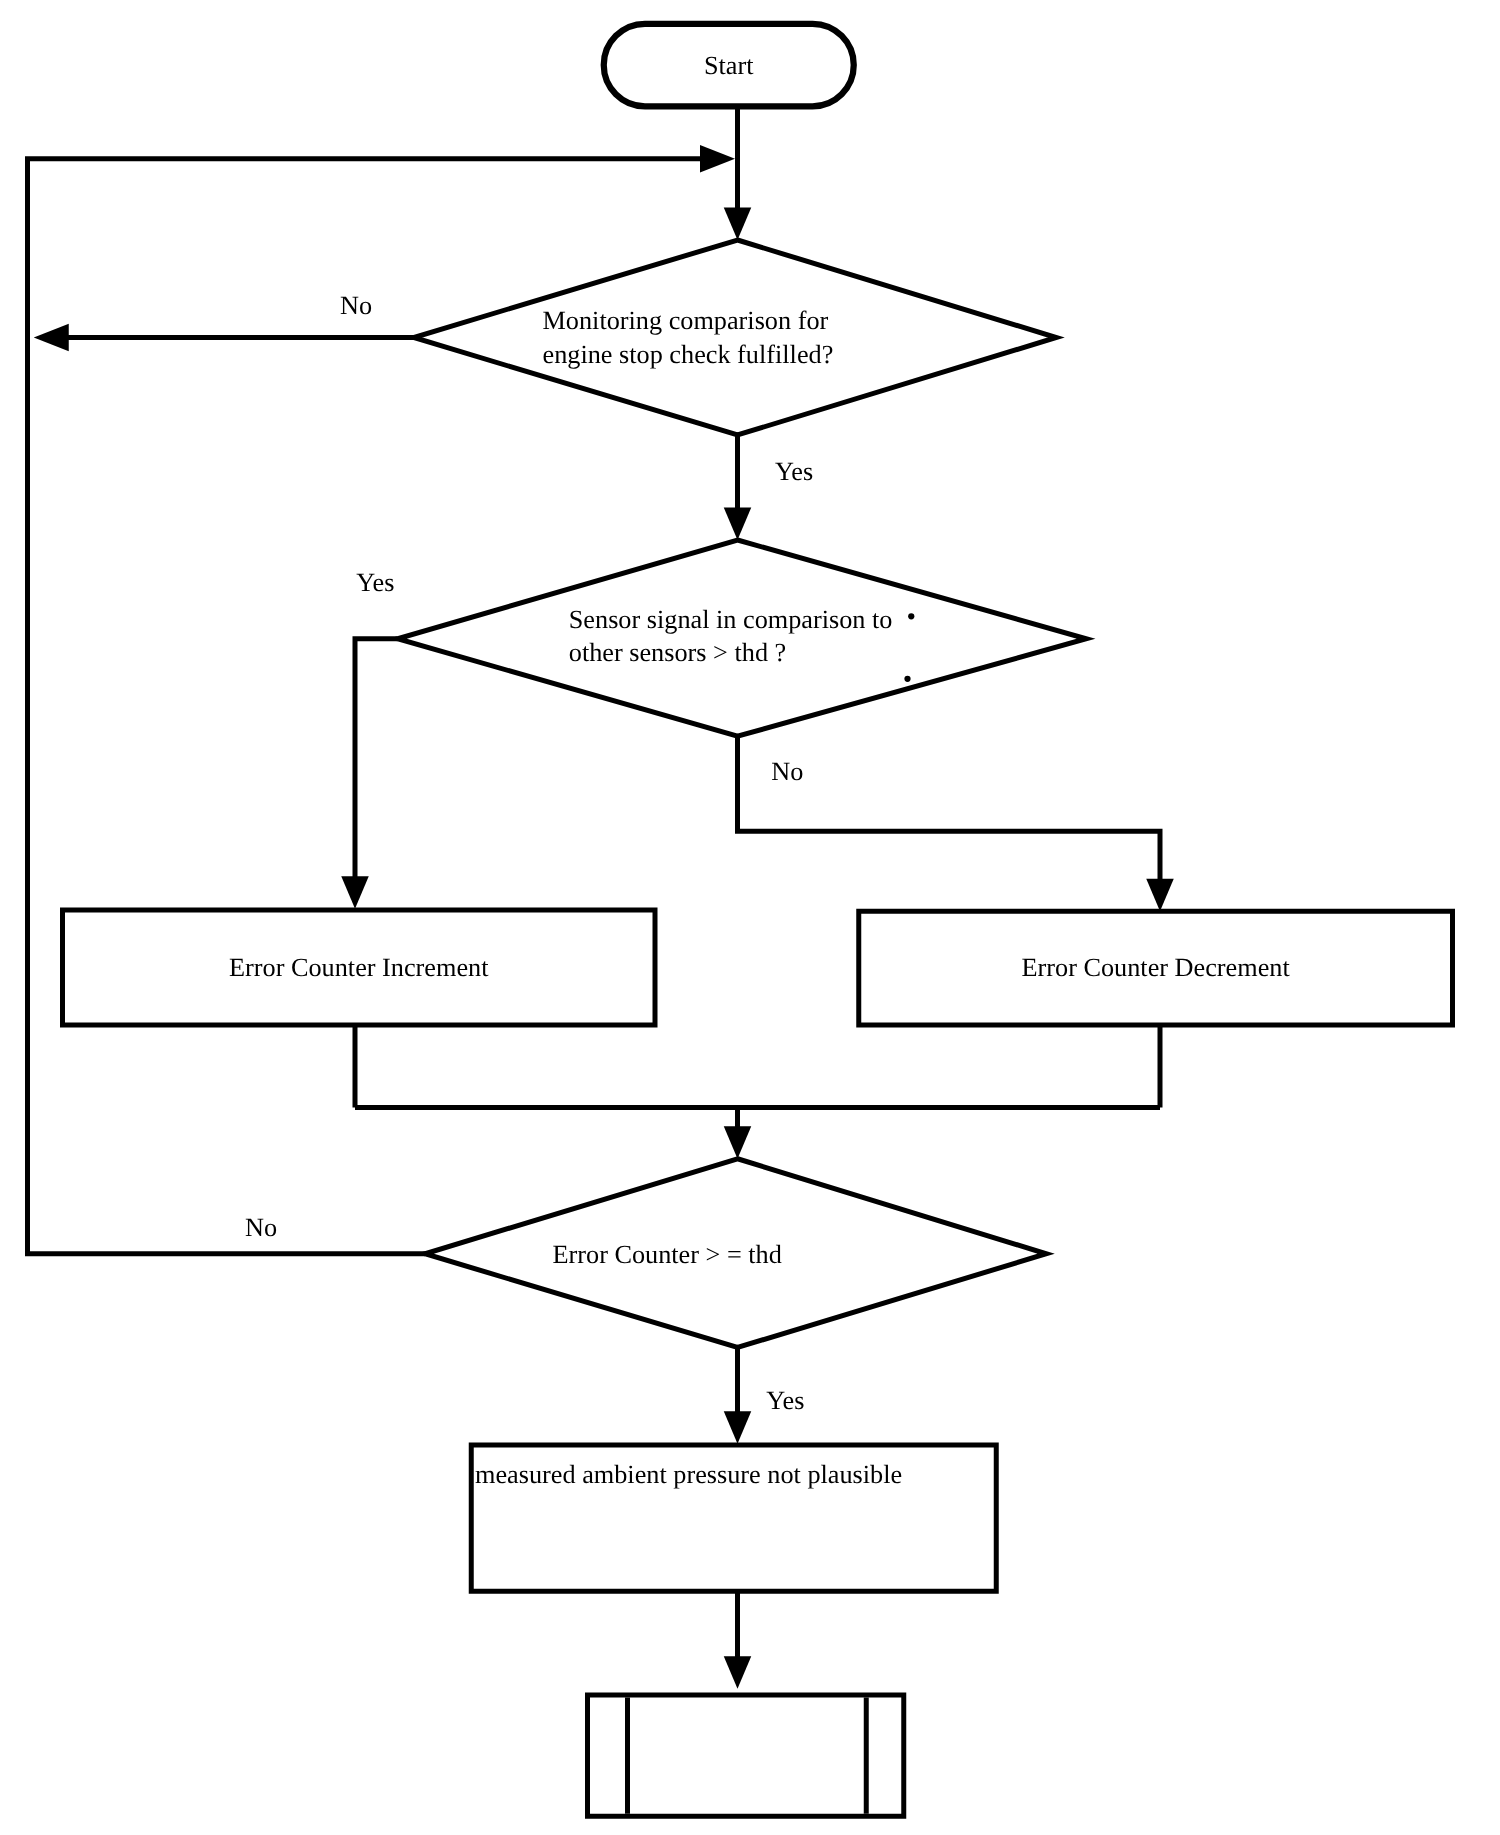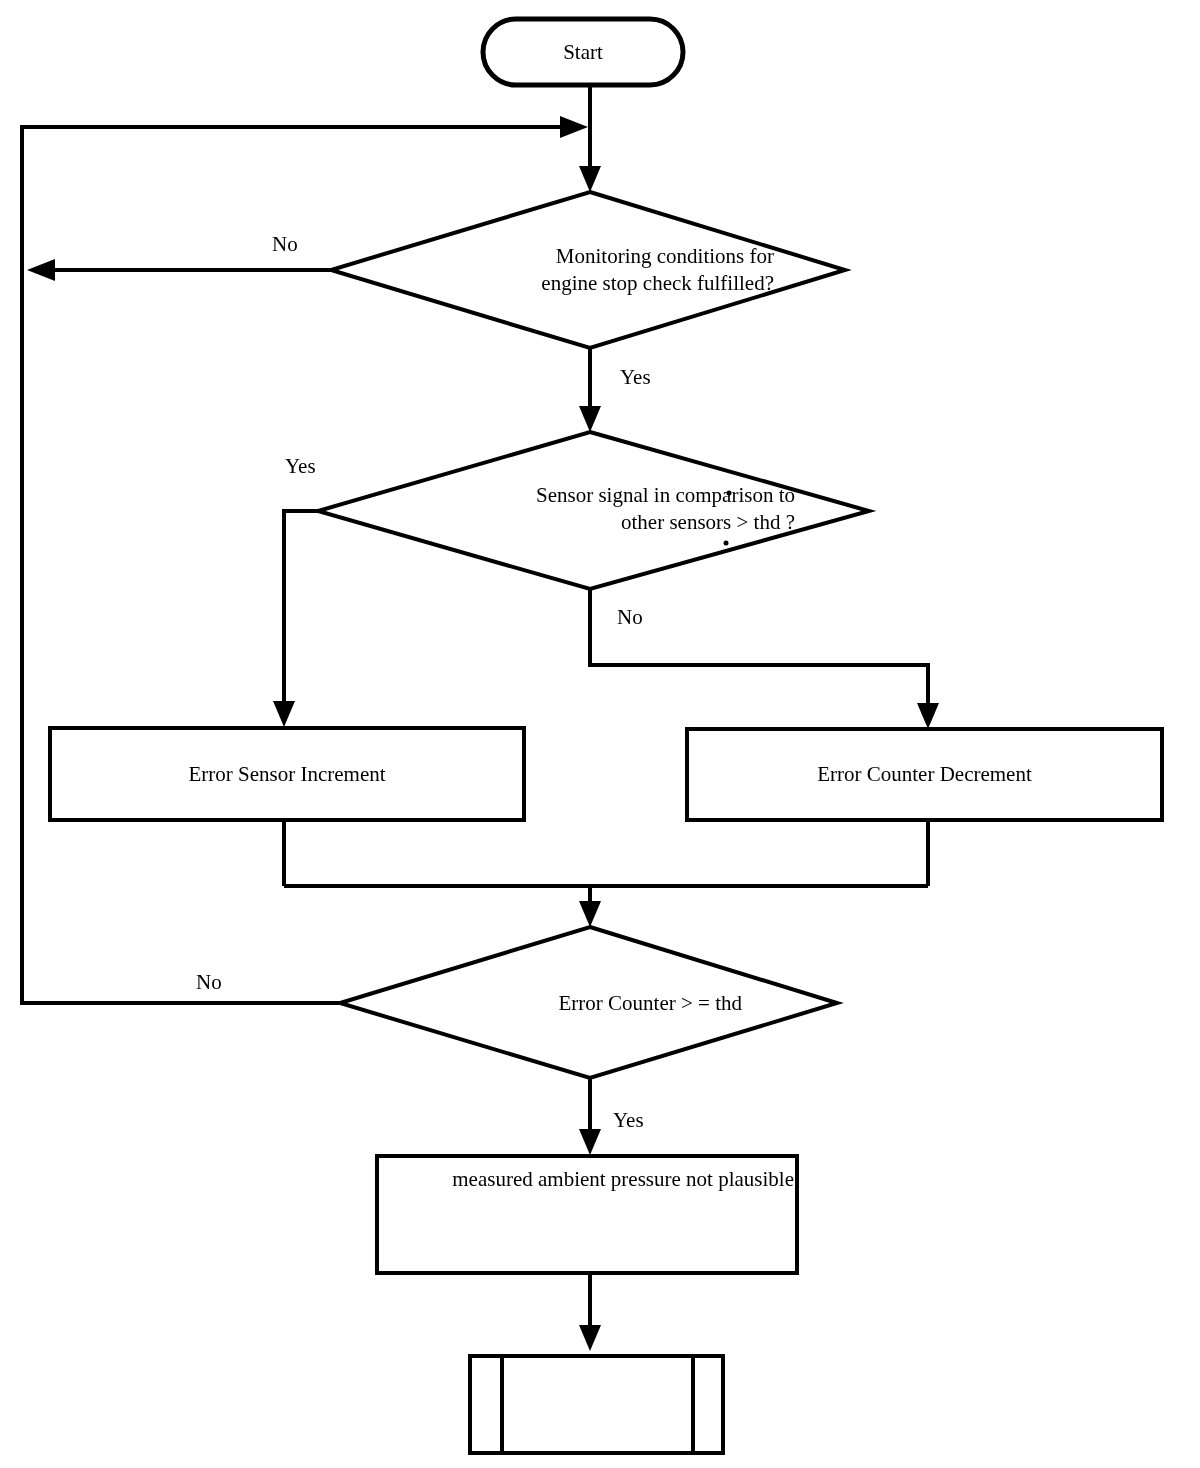--- a/index.html
+++ b/index.html
@@ -12,21 +12,20 @@
     color: #000000;
     padding-left: 47px;
   }
   #flowchart-svg { position: absolute; left: 0; top: 0; }
   .lbl {
     position: absolute;
     font-size: 21px;
     line-height: 27px;
     color: #000000;
     white-space: pre-line;
-    text-align: right;
   }
   .lbl-center {
     display: flex;
     align-items: center;
     justify-content: center;
     text-align: center;
   }
   .edge-lbl { line-height: 22px; }
 </style>
 </head>
@@ -79,29 +78,29 @@
     <rect x="470" y="1356" width="253" height="97" fill="#ffffff" stroke-width="4"></rect>
     <path d="M502 1358 V1451" stroke-width="4"></path>
     <path d="M693 1358 V1451" stroke-width="4"></path>
 
     <circle cx="729" cy="493" r="2.5" fill="#000000" stroke="none"></circle>
     <circle cx="726" cy="543" r="2.5" fill="#000000" stroke="none"></circle>
   </svg>
 
   <div class="lbl lbl-center" style="left:483px; top:19px; width:200px; height:66px;">Start</div>
 
-  <div class="lbl" style="left:434px; top:243px; width:340px;">Monitoring  conditions for
+  <div class="lbl" style="left:434px; top:243px; width:340px;">Monitoring  comparison for
 engine stop check fulfilled?</div>
 
   <div class="lbl" style="left:430px; top:482px; width:340px;margin-left:25px;">Sensor signal in comparison to
 other sensors &gt; thd ?</div>
 
   <div class="lbl" style="left:442px; top:990px; width:300px;">Error Counter &gt; = thd</div>
 
-  <div class="lbl lbl-center" style="left:50px; top:728px; width:474px; height:92px;">Error Sensor Increment</div>
+  <div class="lbl lbl-center" style="left:50px; top:728px; width:474px; height:92px;">Error Counter Increment</div>
 
   <div class="lbl" style="left:380px; top:1166px; width:414px;">measured ambient pressure not plausible</div>
 
   <div class="lbl lbl-center" style="left:687px; top:729px; width:475px; height:91px;">Error Counter Decrement</div>
 
 
   <div class="lbl edge-lbl" style="left:272px; top:233px;">No</div>
 
   <div class="lbl edge-lbl" style="left:620px; top:366px;">Yes</div>
 

